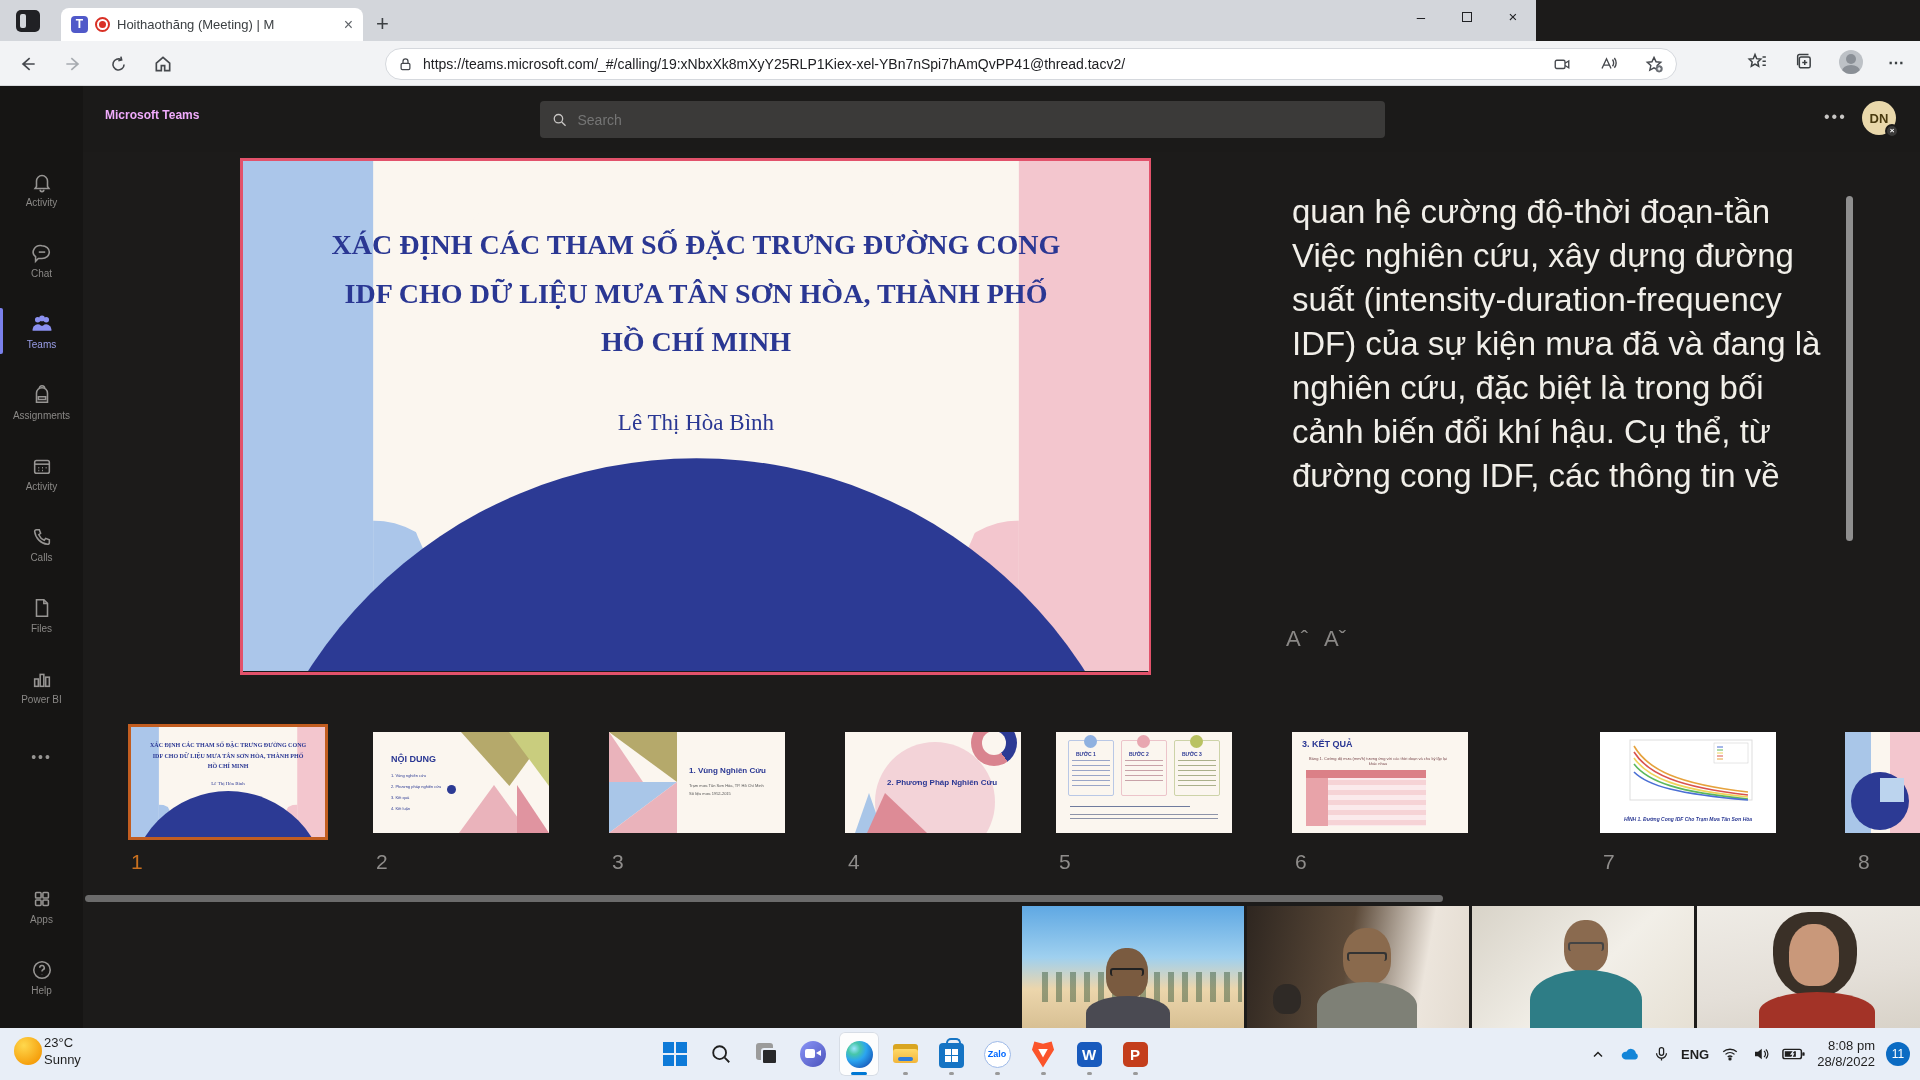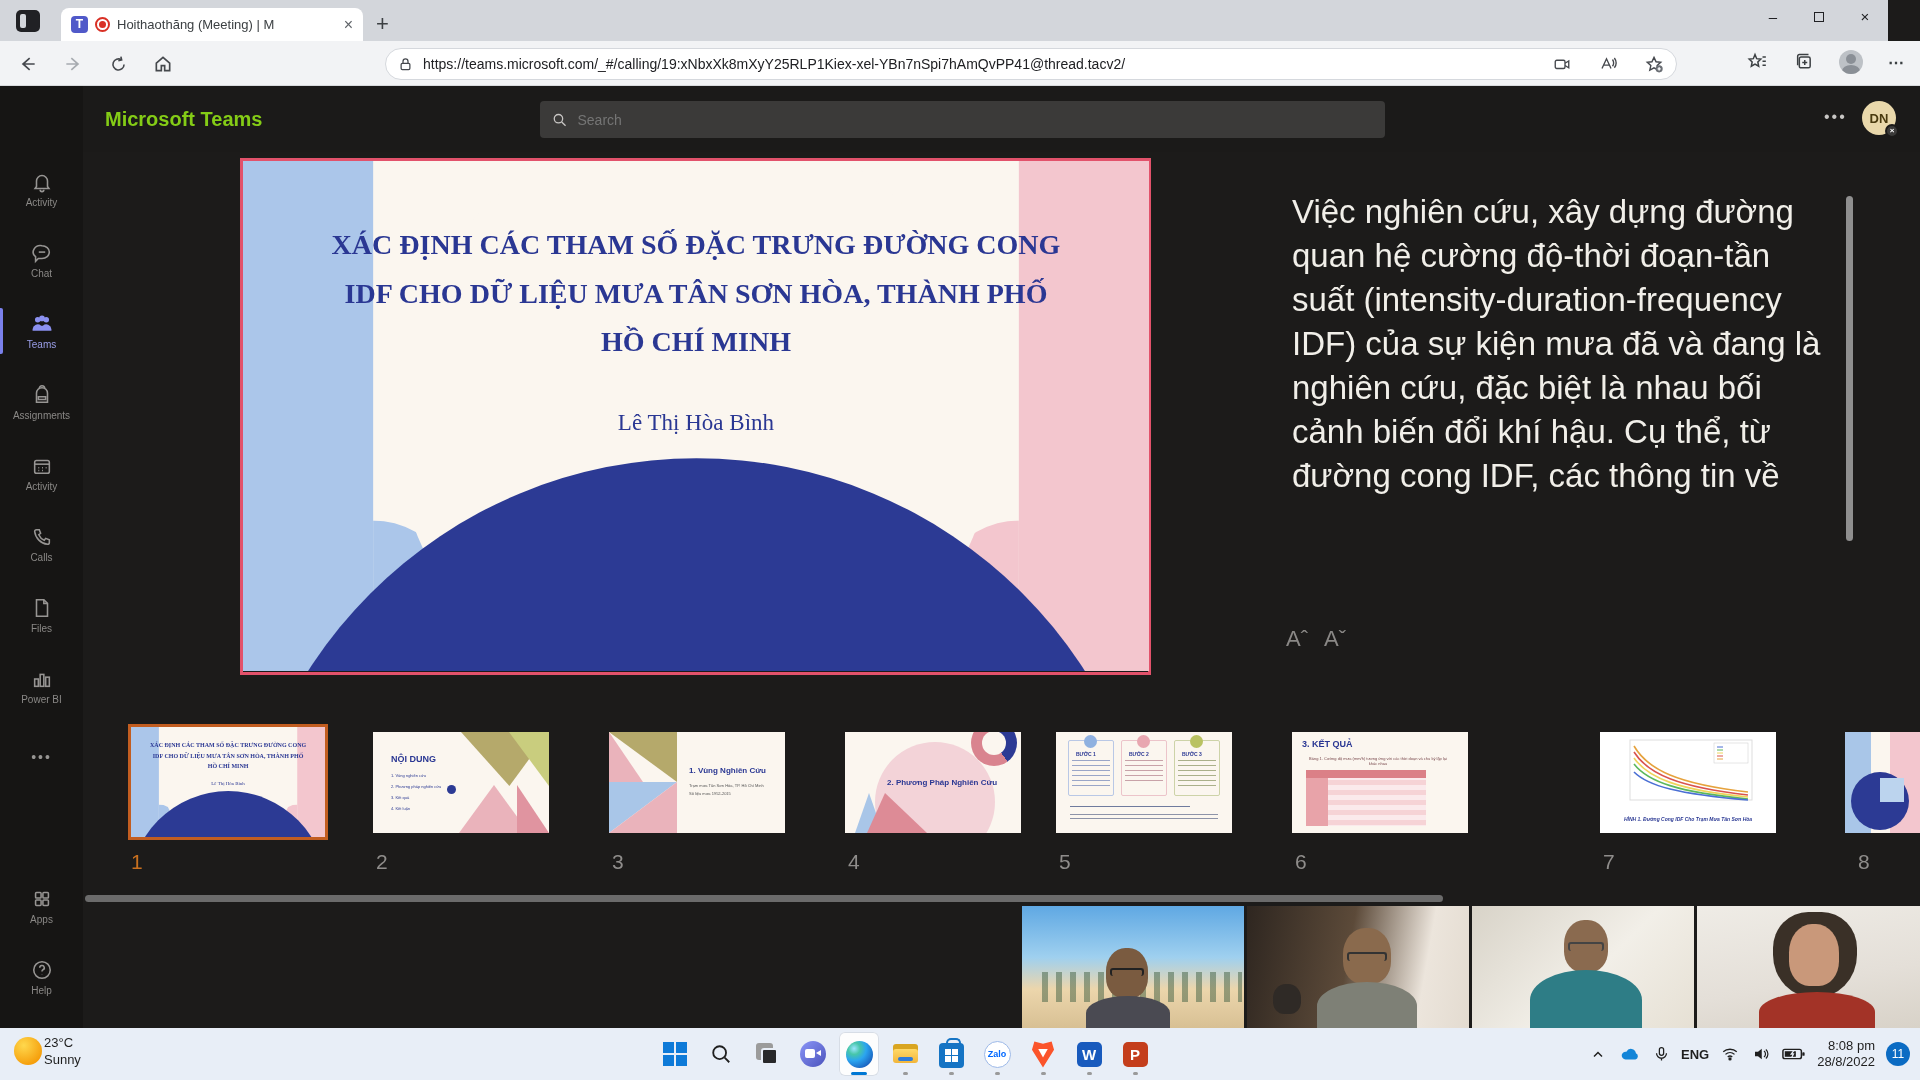--- a/index.html
+++ b/index.html
@@ -1,20 +1,20 @@
 <!DOCTYPE html>
 <html><head>
 <meta charset="utf-8">
 <style>
   * { margin:0; padding:0; box-sizing:border-box; }
   body { background:#000; font-family:"Liberation Sans", sans-serif; }
   .screen { position:relative; width:1920px; height:1080px; overflow:hidden; background:#1c1b1a; }
 
   
-  .titlebar { position:absolute; left:0; top:0; width:1888px; height:41px; background:#d3d6db; }
+  .titlebar { position:absolute; left:0; top:0; width:1536px; height:41px; background:#d3d6db; }
   .ws-icon { position:absolute; left:16px; top:10px; width:24px; height:22px; background:#202124; border-radius:5px; }
   .ws-icon:before { content:""; position:absolute; left:4px; top:4px; width:6px; height:14px; background:#d3d6db; border-radius:2px; }
   .tab { position:absolute; left:61px; top:8px; width:302px; height:33px; background:#fff; border-radius:8px 8px 0 0; display:flex; align-items:center; padding:0 10px; gap:7px; }
   .tab-title { font-size:13px; color:#3c4043; white-space:nowrap; overflow:hidden; width:195px; -webkit-mask-image:linear-gradient(90deg,#000 85%,transparent); mask-image:linear-gradient(90deg,#000 85%,transparent); }
   .teams-fav { width:17px; height:17px; border-radius:4px; background:#5059c9; position:relative; flex:none; }
   .teams-fav:before { content:"T"; position:absolute; left:0; top:0; width:100%; height:100%; color:#fff; font-size:12px; font-weight:bold; text-align:center; line-height:17px; }
   .rec-dot { width:15px; height:15px; border:2px solid #d93025; border-radius:50%; position:relative; flex:none; }
   .rec-dot:before { content:""; position:absolute; left:2px; top:2px; width:7px; height:7px; background:#d93025; border-radius:50%; }
   .tab-close { color:#5f6368; font-size:16px; line-height:16px; margin-left:auto; }
   .new-tab { position:absolute; left:376px; top:11px; font-size:22px; color:#3c4043; font-weight:300; }
@@ -30,21 +30,21 @@
   .url-right { margin-left:auto; display:flex; gap:26px; color:#45484d; align-items:center; }
   .tb-right { position:absolute; right:14px; top:9px; display:flex; gap:25px; color:#3c4043; align-items:center; }
   .profile-dot { width:24px; height:24px; border-radius:50%; background:#bdc1c6; position:relative; overflow:hidden; }
   .profile-dot:before { content:""; position:absolute; left:7px; top:4px; width:10px; height:10px; border-radius:50%; background:#8a8f96; }
   .profile-dot:after { content:""; position:absolute; left:3px; top:15px; width:18px; height:12px; border-radius:50%; background:#8a8f96; }
 
   
   .teamsbar { position:absolute; left:0; top:86px; width:1920px; height:66px; background:#1b1a19; }
   .waffle { position:absolute; left:26px; top:21px; width:24px; height:24px; display:grid; grid-template-columns:repeat(3,1fr); gap:3px; }
   .waffle i { width:4px; height:4px; background:#fff; border-radius:50%; }
-  .teams-title { position:absolute; left:105px; top:22px; color:#84cc16; font-size:20px; font-weight:bold; }
+  .teams-title { position:absolute; left:105px; top:22px; color:#f0abfc; font-size:12px; font-weight:bold; }
   .tsearch { position:absolute; left:540px; top:15px; width:845px; height:37px; background:#3b3a39; border-radius:4px; display:flex; align-items:center; padding:0 12px; gap:10px; color:#c8c6c4; }
   .tsearch input { background:transparent; border:none; outline:none; color:#c8c6c4; font-size:14px; width:100%; font-family:"Liberation Sans",sans-serif; }
   .tbar-more { position:absolute; left:1824px; top:22px; color:#c8c6c4; font-size:16px; letter-spacing:2px; }
   .avatar { position:absolute; left:1862px; top:15px; width:34px; height:34px; border-radius:50%; background:#e9d8ab; color:#4a3b10; font-weight:bold; font-size:13px; display:flex; align-items:center; justify-content:center; }
   .avatar-badge { position:absolute; right:-3px; bottom:-3px; width:14px; height:14px; border-radius:50%; background:#3b3a39; border:2px solid #1b1a19; color:#fff; font-size:8px; line-height:10px; text-align:center; }
 
   
   .rail { position:absolute; left:0; top:86px; width:83px; height:942px; background:#161514; display:flex; flex-direction:column; align-items:stretch; padding-top:74px; }
   .rail-item { position:relative; height:58px; margin-bottom:13px; display:flex; flex-direction:column; align-items:center; justify-content:center; gap:4px; color:#979593; }
   .rail-item .lbl { font-size:10px; color:#8a8886; }
@@ -332,25 +332,25 @@
         <div class="deck-title">
           <div>XÁC ĐỊNH CÁC THAM SỐ ĐẶC TRƯNG ĐƯỜNG CONG</div>
           <div>IDF CHO DỮ LIỆU MƯA TÂN SƠN HÒA, THÀNH PHỐ</div>
           <div>HỒ CHÍ MINH</div>
         </div>
         <div class="deck-author">Lê Thị Hòa Bình</div>
       </div>
     </div>
 
     <div class="captions">
+      <div>quan hệ cường độ-thời đoạn-tần</div>
       <div>Việc nghiên cứu, xây dựng đường</div>
-      <div>quan hệ cường độ-thời đoạn-tần</div>
       <div>suất (intensity-duration-frequency</div>
       <div>IDF) của sự kiện mưa đã và đang là</div>
-      <div>nghiên cứu, đặc biệt là nhau bối</div>
+      <div>nghiên cứu, đặc biệt là trong bối</div>
       <div>cảnh biến đổi khí hậu. Cụ thể, từ</div>
       <div>đường cong IDF, các thông tin về</div>
     </div>
     <div class="cap-controls">
       <span>Aˆ</span>
       <span>Aˇ</span>
     </div>
     <div class="cap-scroll"></div>
 
     <div class="thumb t-selected" style="left:45px;width:200px;height:116px">

